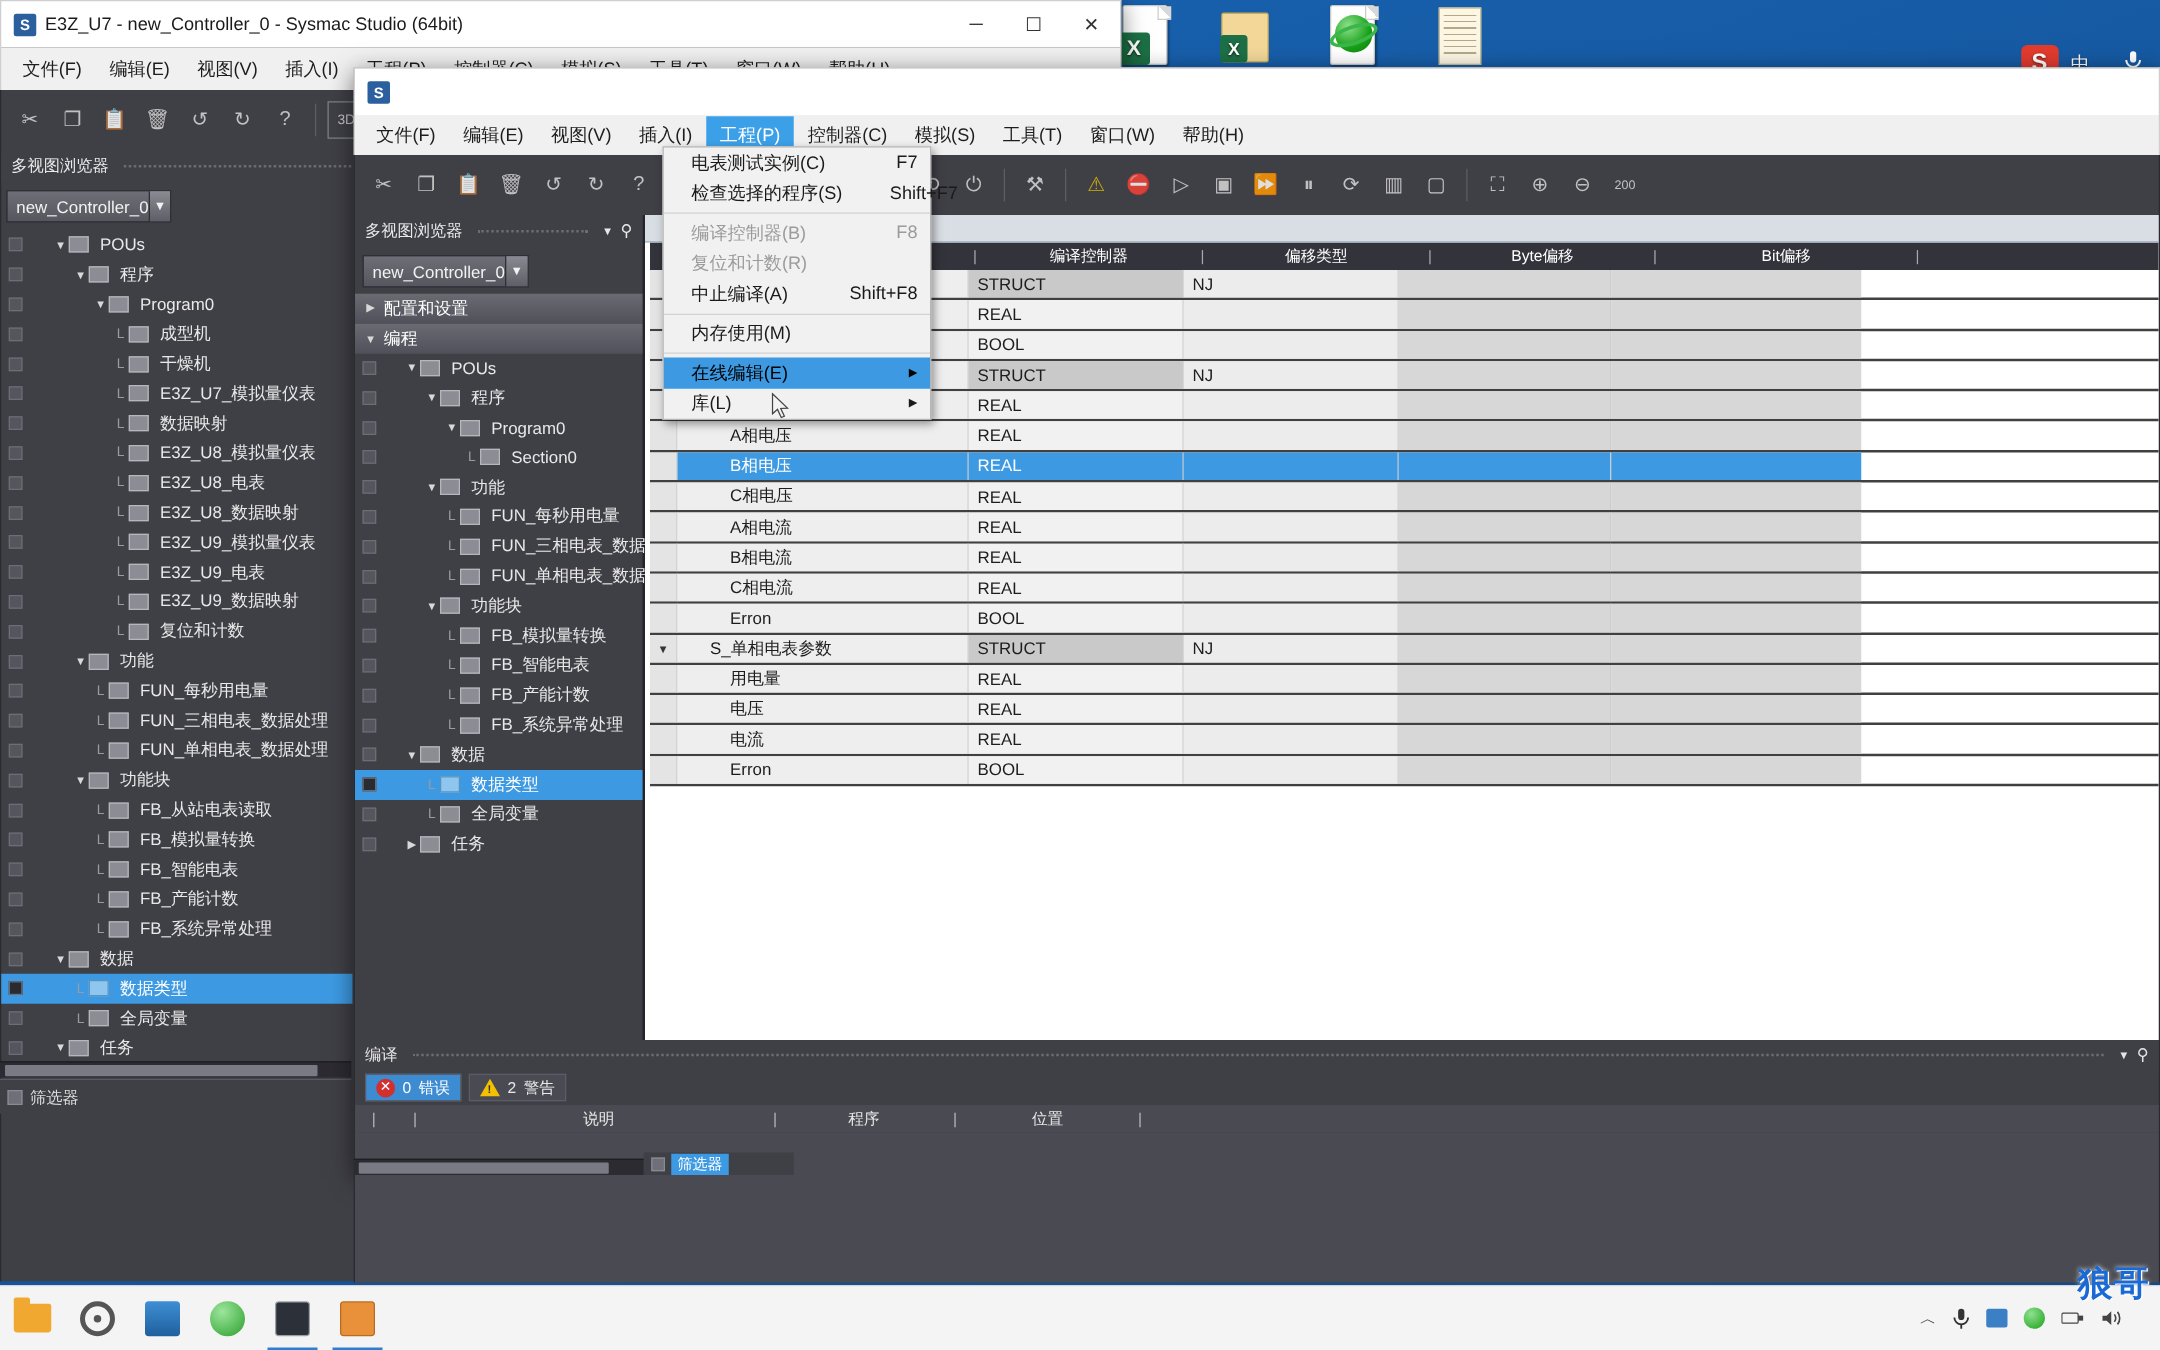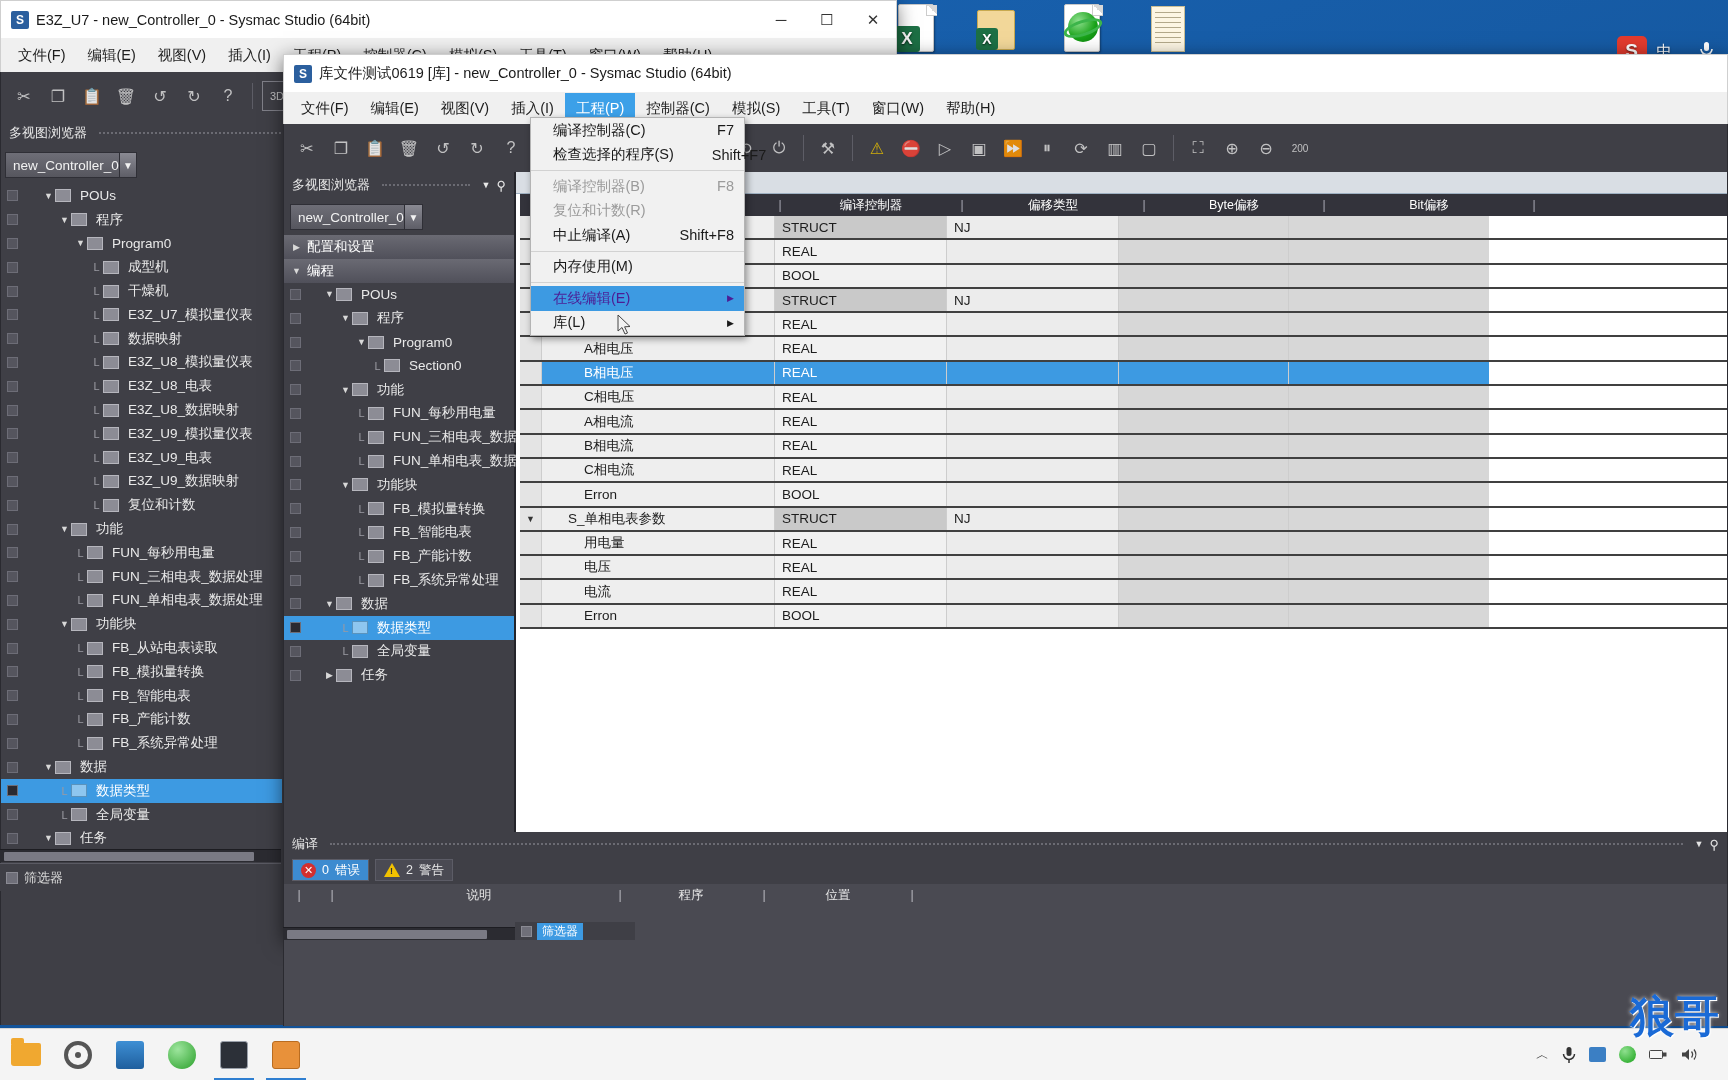--- a/index.html
+++ b/index.html
@@ -121,21 +121,21 @@
   .trow.sel .c-name,.trow.sel .c-type,.trow.sel .c-off,.trow.sel .c-byte,.trow.sel .c-bit{background:#3d9ae2;color:#fff;}
   .gut{width:22px;border-right:1px solid #cdcdcd;background:#e4e4e4;display:flex;align-items:center;justify-content:center;font-size:9px;color:#333;flex:none;}
   .nm{padding-left:4px;}
 
   
   #projmenu{
     position:absolute;background:#f1f1f1;border:1px solid #b4b4b4;
     box-shadow:2px 3px 7px rgba(0,0,0,.4);font-size:14.5px;color:#1a1a1a;z-index:60;
   }
   .dmi{height:24.5px;display:flex;align-items:center;padding:0 10px 0 22px;white-space:nowrap;}
-  .dmi.on{background:#3d9ae2;color:#4c1d95;justify-content:space-between;}
+  .dmi.on{background:#3d9ae2;color:#000000;justify-content:space-between;}
   .dmi.dis{color:#9b9b9b;}
   .dmi .key{margin-left:auto;padding-left:38px;}
   .dmi .sub{margin-left:auto;padding-left:30px;font-size:9px;}
   .dsep{height:1px;background:#d2d2d2;margin:3px 0;}
 
   
   .outhead{height:24px;background:#3f3f46;color:#e4e4e4;font-size:13px;display:flex;align-items:center;padding:0 8px;gap:6px;}
   .outbar{height:28px;display:flex;align-items:center;padding-left:8px;gap:6px;}
   .pill{display:flex;align-items:center;gap:6px;height:22px;padding:0 8px;font-size:12.5px;border:1px solid #5c5c66;}
   .pill.err{background:#3d8bd0;color:#fff;}
@@ -143,21 +143,21 @@
   .errico{width:15px;height:15px;border-radius:50%;background:#d32f2f;color:#fff;font-size:11px;line-height:15px;text-align:center;}
   .warnico{width:0;height:0;border-left:8px solid transparent;border-right:8px solid transparent;border-bottom:14px solid #f2c200;position:relative;}
   .warnico::after{content:"!";position:absolute;left:-2px;top:3px;font-size:9px;color:#333;font-weight:bold;}
   .outcols{height:22px;background:#4a4a52;color:#e8e8e8;font-size:12.5px;display:flex;align-items:center;}
 
   .scrollh{height:13px;background:#2b2b31;border-top:1px solid #1d1d22;position:relative;}
   .scrollh .thumb{position:absolute;top:2px;height:9px;background:#7a7a84;border-radius:1px;}
 
   .watermark{
     position:absolute;right:8px;bottom:34px;color:#1a6ad6;font-weight:bold;
-    font-size:44px;text-shadow:1px 1px 0 #fff, 0 0 4px rgba(255,255,255,.8);letter-spacing:1px;
+    font-size:28px;text-shadow:1px 1px 0 #fff, 0 0 4px rgba(255,255,255,.8);letter-spacing:1px;
   }
   .ime{
     position:absolute;top:36px;right:14px;display:flex;align-items:center;gap:10px;
     color:#fff;font-size:15px;text-shadow:0 1px 2px rgba(0,0,0,.6);
   }
   .ime .sred{width:30px;height:30px;border-radius:5px;background:#e33b2e;color:#fff;
     font-size:19px;font-weight:bold;line-height:30px;text-align:center;}
 </style>
 </head>
 <body>
@@ -467,21 +467,20 @@
   </div>
   <div style="position:absolute;left:0;bottom:14px;width:281px;height:28px;background:#3f3f46;border-top:1px solid #5a5a63;display:flex;align-items:center;padding-left:6px;gap:6px;color:#dcdcdc;font-size:13px;">
     <span style="width:12px;height:12px;background:#6f6f79;border:1px solid #8a8a93;"></span>
     <span>筛选器</span>
   </div>
 </div>
 
 <div class="win" id="frontwin" style="left:283px;top:54px;width:1445px;height:886px;">
   <div class="win-title">
     <span class="tic">S</span>
-    <span>库文件测试0619 [库] - new_Controller_0 - Sysmac Studio (64bit)</span>
   </div>
   <div class="menubar" style="height:32px;">
     <span class="mi">文件(F)</span>
     <span class="mi">编辑(E)</span>
     <span class="mi">视图(V)</span>
     <span class="mi">插入(I)</span>
     <span class="mi sel">工程(P)</span>
     <span class="mi">控制器(C)</span>
     <span class="mi">模拟(S)</span>
     <span class="mi">工具(T)</span>
@@ -865,21 +864,21 @@
     </div>
   </div>
   <div style="position:absolute;left:232px;bottom:0;width:120px;height:18px;background:#3f3f46;color:#dcdcdc;font-size:12px;display:flex;align-items:center;gap:5px;padding-left:6px;">
     <span style="width:11px;height:11px;background:#6f6f79;border:1px solid #8a8a93;"></span>
     <span style="background:#3d9ae2;padding:0 5px;color:#fff;">筛选器</span>
   </div>
 </div>
 
 <div id="projmenu" style="left:530px;top:117px;width:215px;">
     <div class="dmi">
-      <span>编译控制器(C)</span>
+      <span>电表测试实例(C)</span>
       <span class="key">F7</span>
     </div>
     <div class="dmi">
       <span>检查选择的程序(S)</span>
       <span class="key">Shift+F7</span>
     </div>
     <div class="dsep"></div>
     <div class="dmi dis">
       <span>编译控制器(B)</span>
       <span class="key">F8</span>

